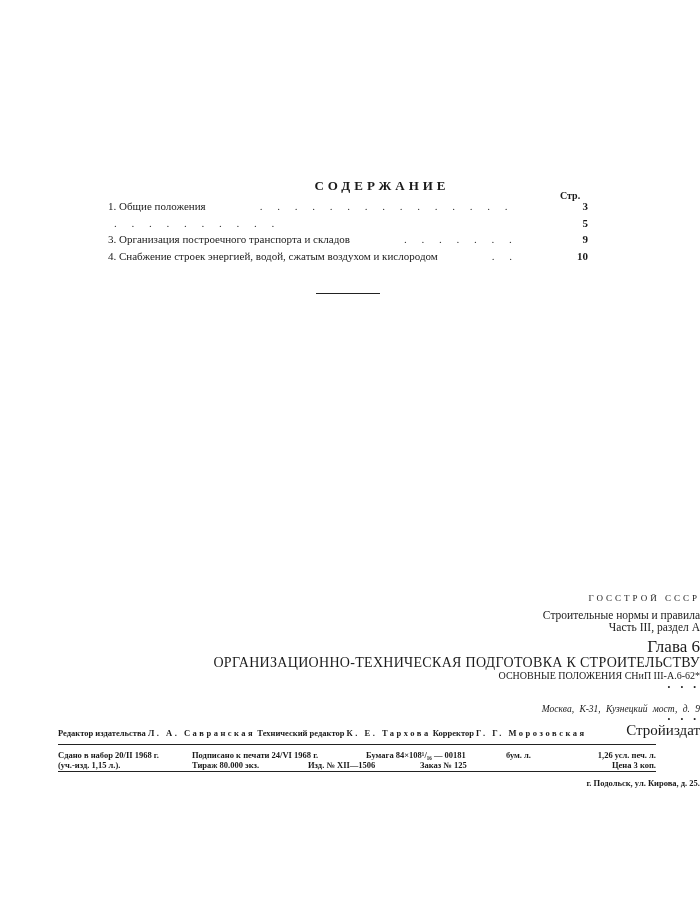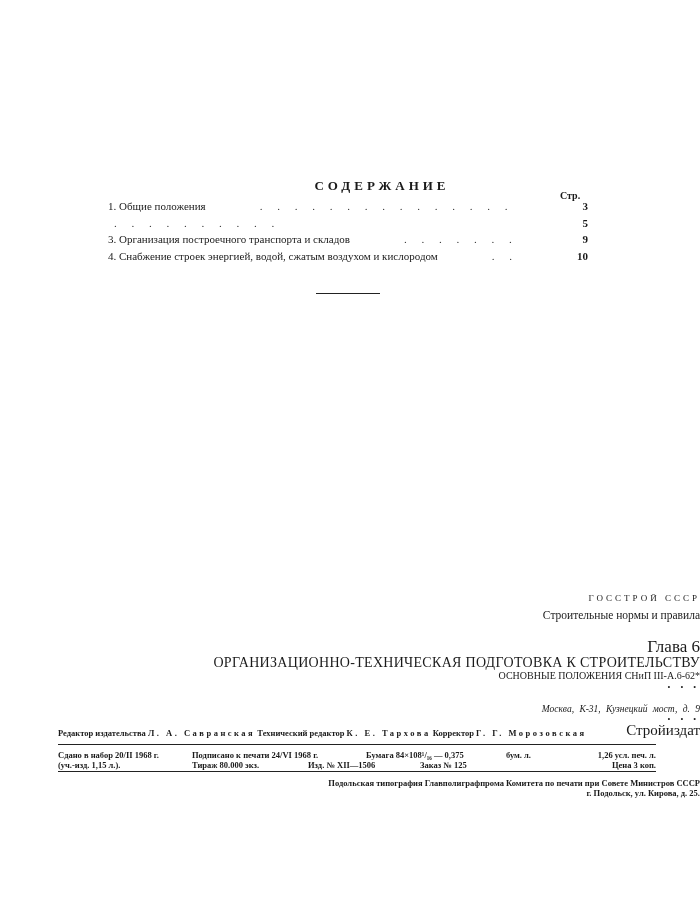--- a/index.html
+++ b/index.html
@@ -65,20 +65,21 @@
     <span class="toc-dots">. . . . . . . . . . . .</span>
     <span class="toc-num">10</span>
   </div>
 </div>
 
 <div class="abs rule-short"></div>
 
 <div class="abs center org">ГОССТРОЙ СССР</div>
 <div class="abs center series">
   <div>Строительные нормы и правила</div>
+  <div>Часть III, раздел А</div>
 </div>
 <div class="abs center chapter">Глава 6</div>
 <div class="abs center title1">ОРГАНИЗАЦИОННО-ТЕХНИЧЕСКАЯ ПОДГОТОВКА К СТРОИТЕЛЬСТВУ</div>
 <div class="abs center title2">ОСНОВНЫЕ ПОЛОЖЕНИЯ СНиП III-А.6-62*</div>
 <div class="abs center stars stars1">• • •</div>
 <div class="abs center publisher">Стройиздат</div>
 <div class="abs center address">Москва, К-31, Кузнецкий мост, д. 9</div>
 <div class="abs center stars stars2">• • •</div>
 
 <div class="abs editors">
@@ -89,31 +90,30 @@
   <span>Корректор</span>
   <span class="sp">Г. Г. Морозовская</span>
 </div>
 
 <div class="abs rule-full" style="top:744px"></div>
 
 <div class="abs imprint">
   <div class="imp-row">
     <span style="left:0">Сдано в набор 20/II 1968 г.</span>
     <span style="left:134px">Подписано к печати 24/VI 1968 г.</span>
-    <span style="left:308px">Бумага 84×108¹/₁₆ — 0,375</span>
+    <span style="left:308px">Бумага 84×108¹/₁₆ — 00181</span>
     <span style="left:448px">бум. л.</span>
     <span style="right:0">1,26 усл. печ. л.</span>
   </div>
   <div class="imp-row">
     <span style="left:0">(уч.-изд. 1,15 л.).</span>
     <span style="left:134px">Тираж 80.000 экз.</span>
     <span style="left:250px">Изд. № XII—1506</span>
     <span style="left:362px">Заказ № 125</span>
     <span style="right:0">Цена 3 коп.</span>
   </div>
 </div>
 
 <div class="abs rule-full" style="top:771px"></div>
 
 <div class="abs center printer">
-  <div>Подольская типография Главполиграфпрома Комитета по печати при Совете Министров СССР</div>
   <div>г. Подольск, ул. Кирова, д. 25.</div>
 </div>
 
 </body></html>

